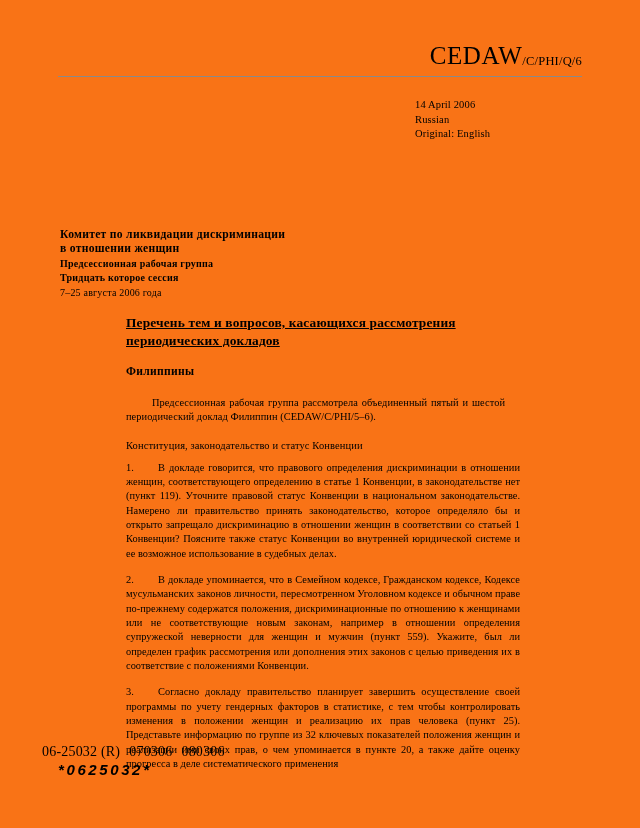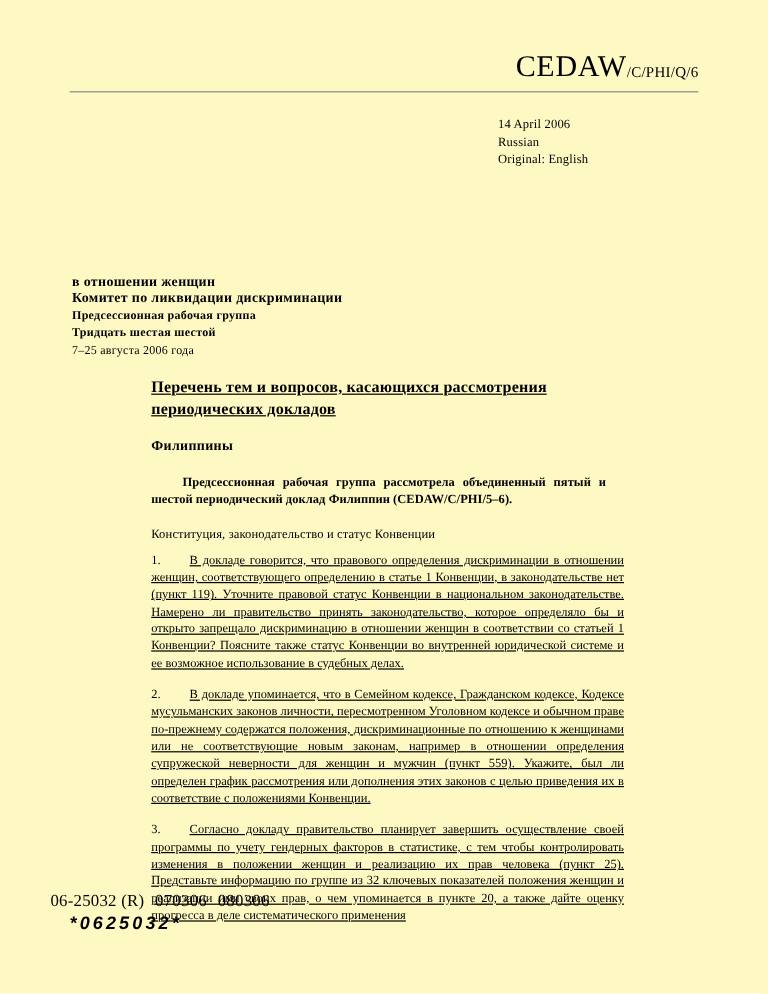--- a/index.html
+++ b/index.html
@@ -8,21 +8,21 @@
     background: #ffffff;
   }
   body {
     font-family: "Liberation Serif", "DejaVu Serif", serif;
     color: #000000;
   }
   .page {
     position: relative;
     width: 640px;
     height: 828px;
-    background: #fef9c3;
+    background: #f97316;
     overflow: hidden;
     box-sizing: border-box;
   }
 
   
   .doc-header {
     position: absolute;
     left: 58px;
     top: 42px;
     width: 524px;
@@ -115,21 +115,20 @@
     letter-spacing: 0.3px;
     margin: 16px 0 18px 0;
   }
   .intro {
     font-size: 10.4px;
     line-height: 14.3px;
     text-align: justify;
     text-indent: 26px;
     margin: 0 15px 15px 0;
     letter-spacing: 0.05px;
-    font-weight: bold;
   }
   .section-title {
     font-weight: normal;
     font-size: 10.5px;
     letter-spacing: 0.1px;
     margin: 0 0 10px 0;
   }
   .para {
     position: relative;
     font-size: 10.4px;
@@ -140,21 +139,20 @@
     letter-spacing: 0.02px;
   }
   .para .num {
     position: absolute;
     left: 0;
     top: 0;
   }
   .para .ptext {
     display: block;
     text-indent: 32px;
-    text-decoration: underline;
   }
 
   
   .footer-code {
     position: absolute;
     left: 42px;
     top: 744px;
     font-size: 14px;
     letter-spacing: 0.2px;
     white-space: nowrap;
@@ -183,24 +181,24 @@
 
   <div class="header-rule"></div>
 
   <div class="meta-block">
     <div>14 April 2006</div>
     <div>Russian</div>
     <div>Original: English</div>
   </div>
 
   <div class="committee-block">
+    <div class="committee-line l1">Комитет по ликвидации дискриминации</div>
     <div class="committee-line l2">в отношении женщин</div>
-    <div class="committee-line l1">Комитет по ликвидации дискриминации</div>
     <div class="committee-sub">Предсессионная рабочая группа</div>
-    <div class="committee-sub">Тридцать шестая шестой</div>
+    <div class="committee-sub">Тридцать которое сессия</div>
     <div class="committee-dates">7–25 августа 2006 года</div>
   </div>
 
   <div class="body-col">
 
     <h1 class="doc-title">Перечень тем и вопросов, касающихся рассмотрения периодических докладов</h1>
 
     <div class="country">Филиппины</div>
 
     <p class="intro">Предсессионная рабочая группа рассмотрела объединенный пятый и шестой периодический доклад Филиппин (CEDAW/C/PHI/5–6).</p>

